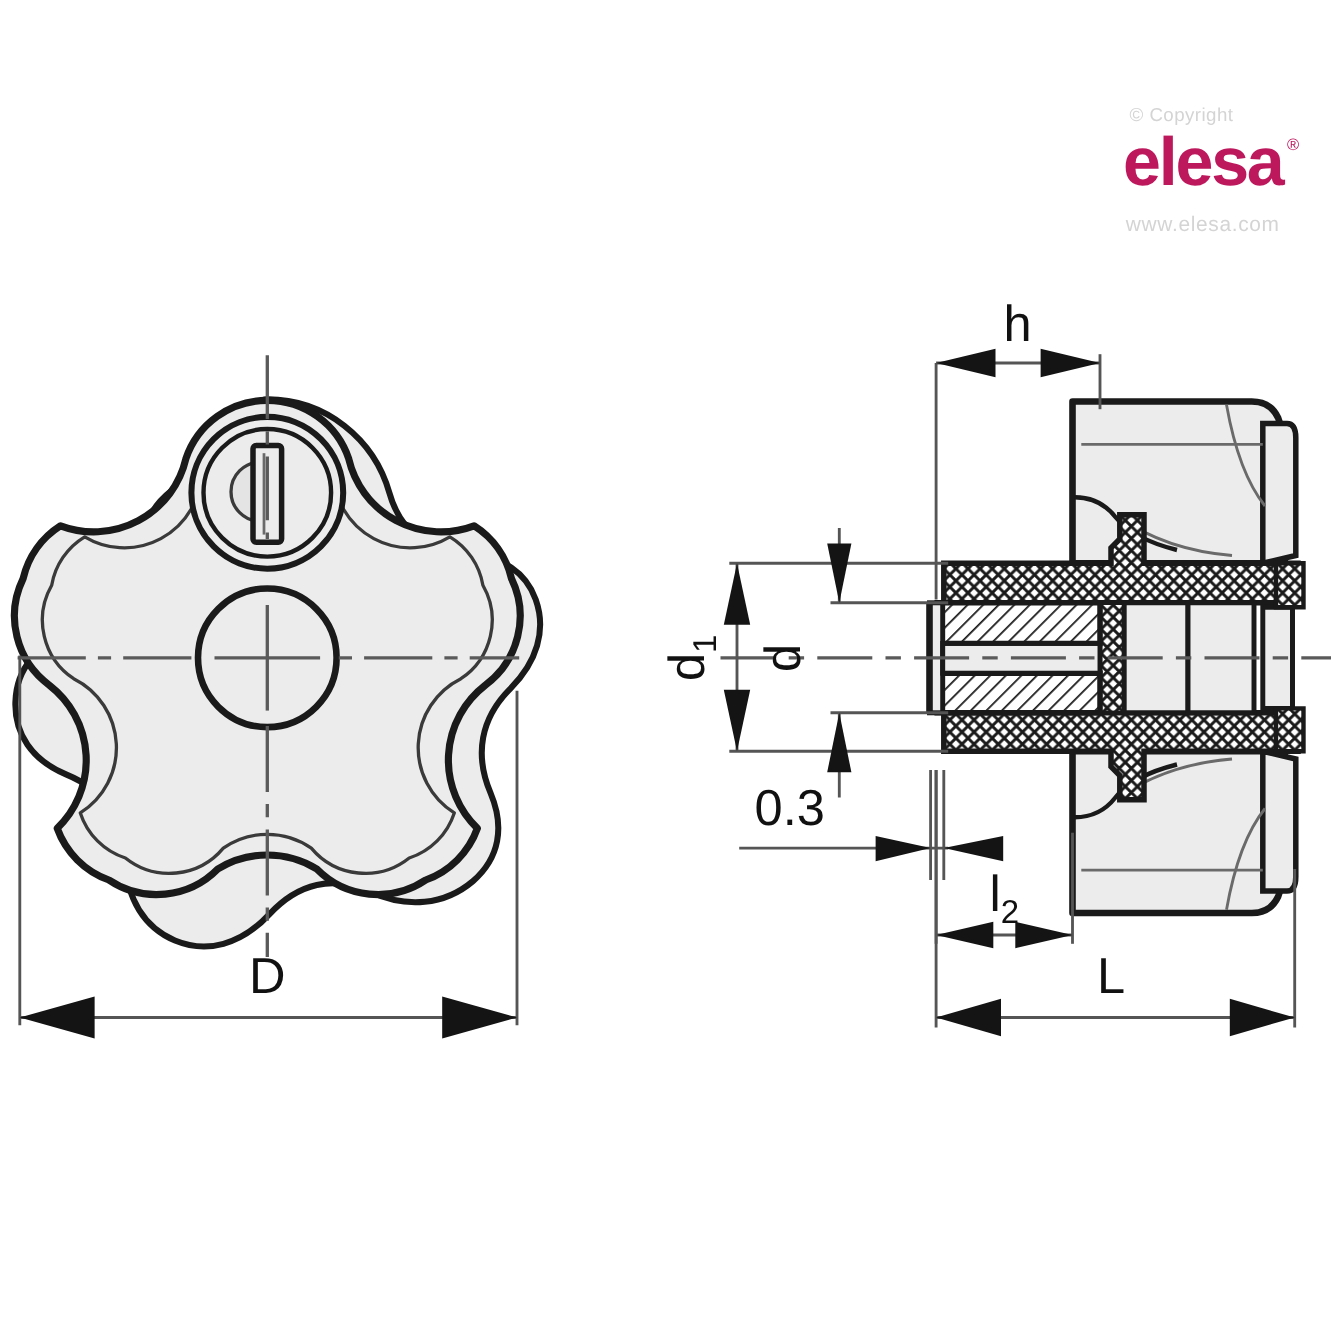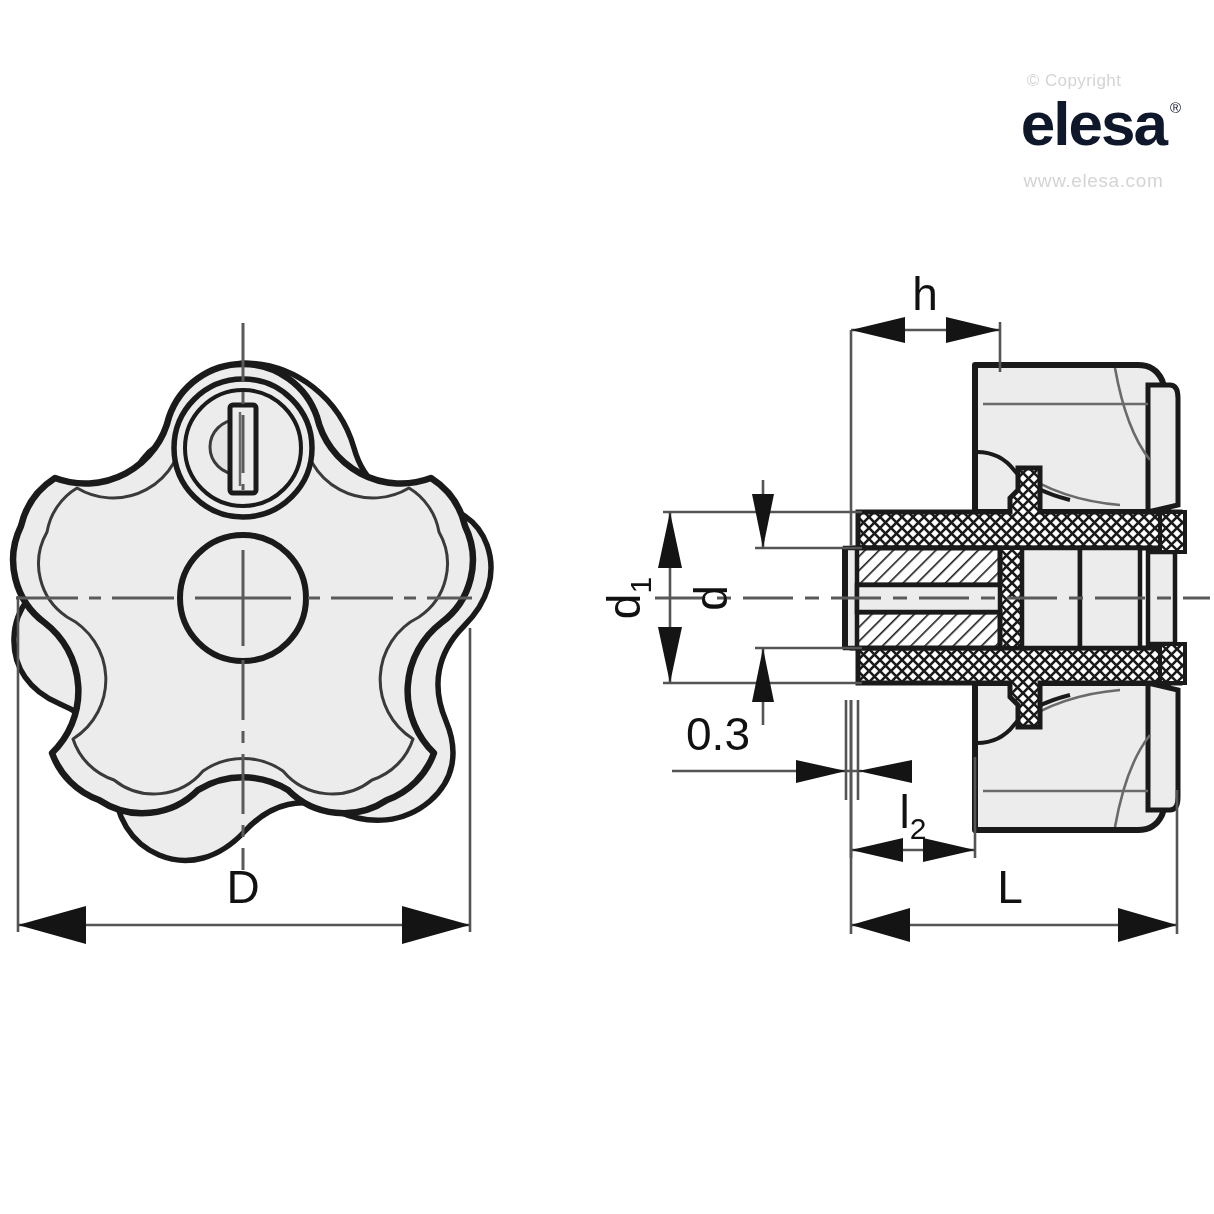--- a/index.html
+++ b/index.html
@@ -1,25 +1,25 @@
 <!DOCTYPE html>
 <html><head>
 <meta charset="utf-8">
 <style>
   html,body{margin:0;padding:0;background:#ffffff;}
   body{width:1214px;height:1214px;overflow:hidden;
        font-family:"Liberation Sans","DejaVu Sans",sans-serif;}
   #stage{position:relative;width:1214px;height:1214px;background:#ffffff;}
   svg{display:block;}
-  .wm{position:absolute;right:48px;top:72px;text-align:center;color:#d2d2d2;
+  .wm{position:absolute;right:48px;top:96px;text-align:center;color:#d2d2d2;
       user-select:none;}
   .wm .cr{font-size:17px;letter-spacing:.4px;line-height:1;margin-bottom:6px;
           color:#d4d4d4;text-align:left;padding-left:6px;}
   .wm .brand{font-size:62px;font-weight:bold;letter-spacing:-2px;line-height:.95;
-             color:#0f172a;position:relative;display:inline-block;}
+             color:#be185d;position:relative;display:inline-block;}
   .wm .brand .reg{font-size:15px;position:absolute;top:6px;right:-13px;font-weight:normal;}
   .wm .url{font-size:19px;letter-spacing:.6px;color:#d4d4d4;margin-top:16px;}
 </style>
 </head>
 <body>
 
 <div id="stage">
 
   <svg width="1214" height="1214" viewBox="0 0 1214 1214">
 

